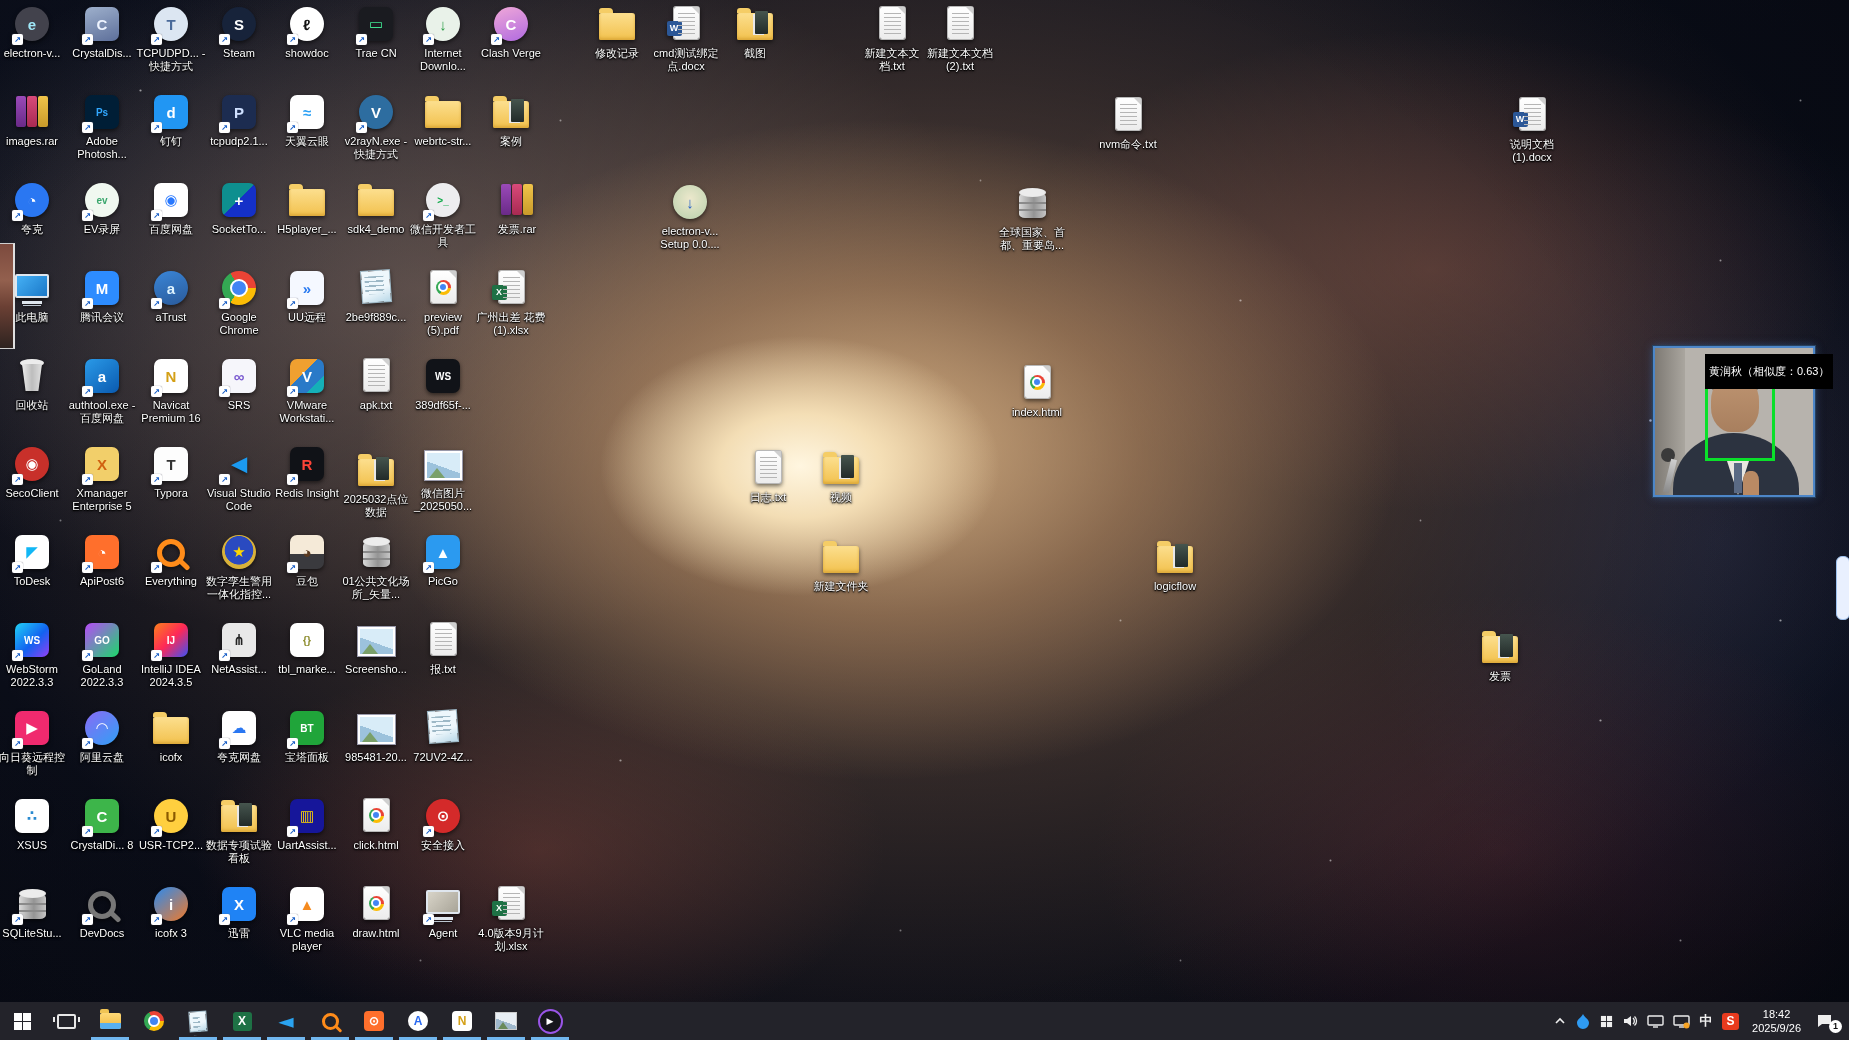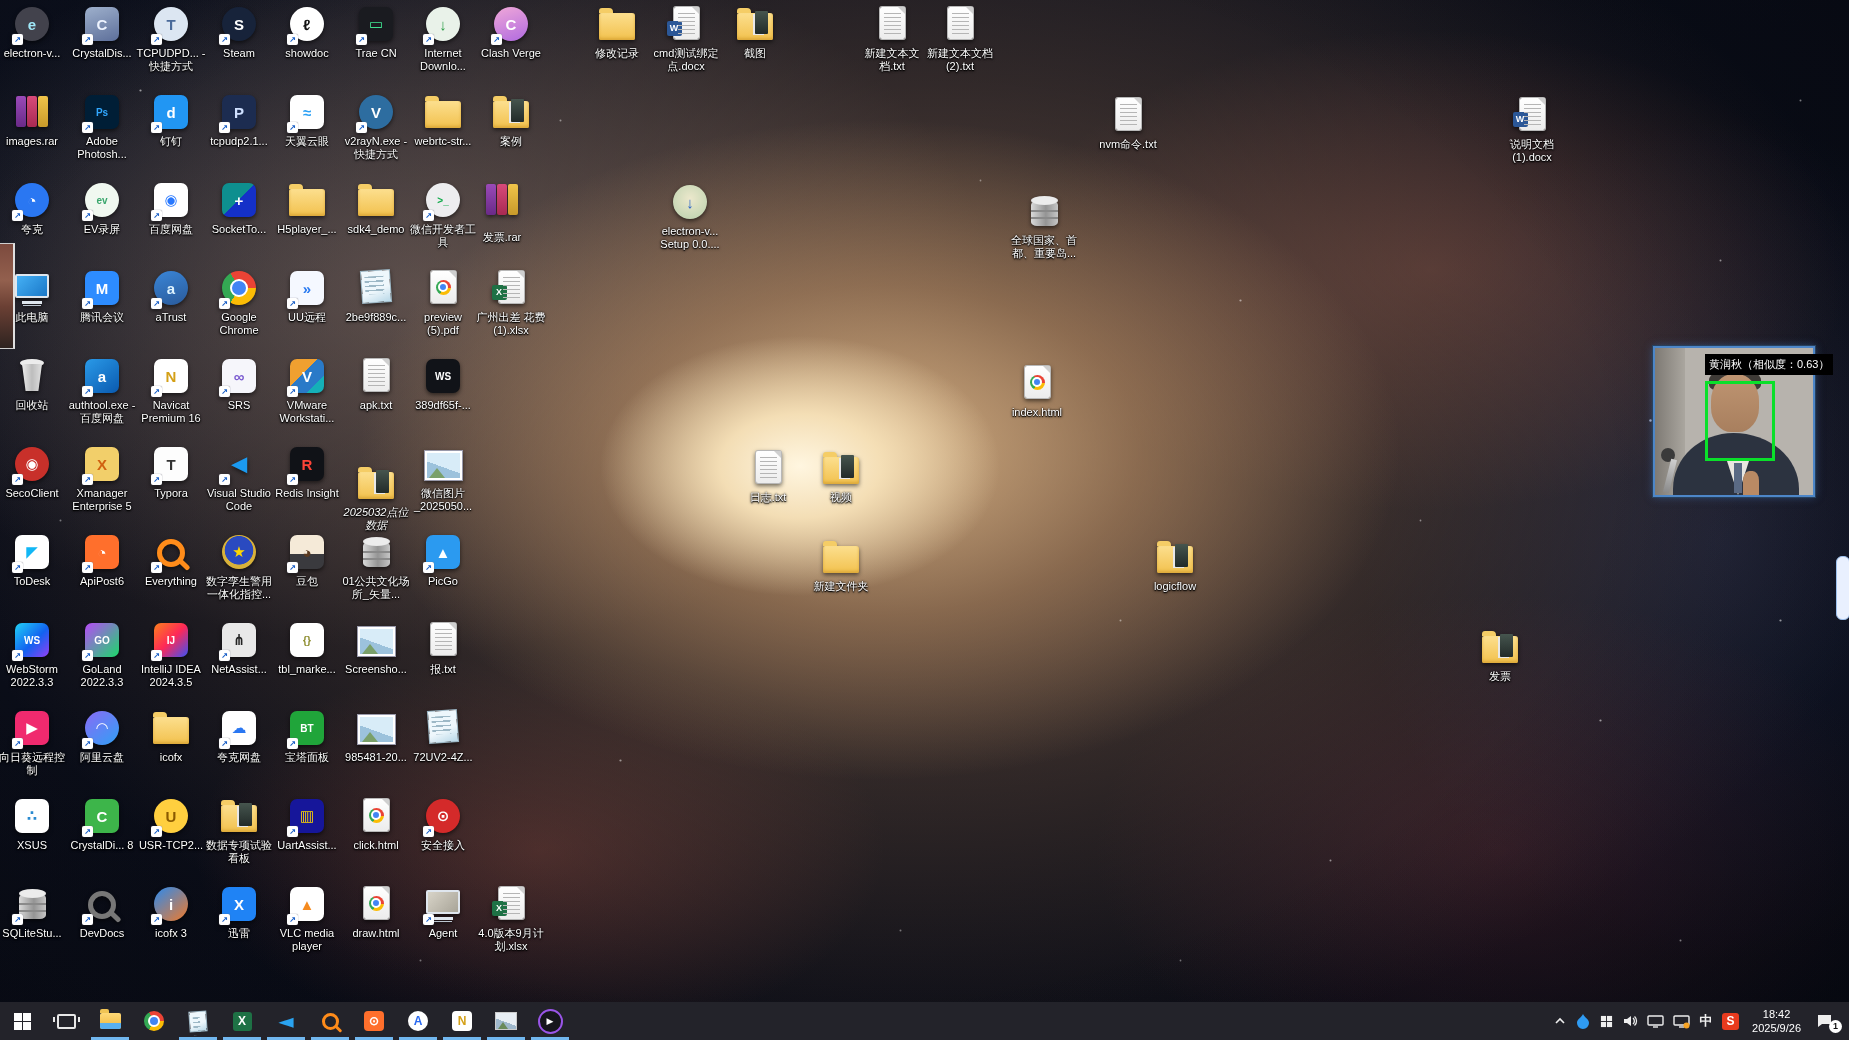--- a/index.html
+++ b/index.html
@@ -107,21 +107,21 @@
       clip-path:polygon(0 0,100% 0,50% 100%)}
   .fw-tie{position:absolute;left:79px;bottom:2px;width:8px;height:30px;background:#5a6a84}
   .fw-hair{position:absolute;left:54px;top:20px;width:52px;height:24px;background:#3e3a36;border-radius:50% 50% 30% 30%}
   .fw-head{position:absolute;left:56px;top:26px;width:48px;height:58px;
       background:linear-gradient(#bf9572,#a87f5e);border-radius:46% 46% 42% 42%}
   .fw-hand{position:absolute;left:88px;bottom:0;width:16px;height:24px;background:#b98a64;border-radius:40% 40% 0 0}
   .fw-mic{position:absolute;left:12px;bottom:2px;width:6px;height:34px;
       background:linear-gradient(#cfcfcf,#8a8a8a);transform:rotate(14deg)}
   .fw-michead{position:absolute;left:6px;bottom:33px;width:14px;height:14px;border-radius:50%;background:#3a3a3a}
   .fw-facebox{position:absolute;left:50px;top:33px;width:64px;height:74px;border:3px solid #0ae02a}
-  .fw-label{position:absolute;left:50px;top:6px;padding:3px 4px;background:#000;color:#fff;
+  .fw-label{position:absolute;left:50px;top:6px;padding:10px 4px;background:#000;color:#fff;
       font-size:11px;line-height:15px;white-space:nowrap;z-index:2}
   #pill{position:absolute;left:1836px;top:556px;width:12px;height:62px;border-radius:6px;
       background:#e9f0fe;border:1px solid #9cc0ee;z-index:4}
   
   #taskbar{position:absolute;left:0;bottom:0;width:100%;height:38px;background:#23232a;display:flex;z-index:10}
   #task-apps{display:flex}
   .tb-btn{width:44px;display:flex;align-items:center;justify-content:center;position:relative}
   .bar{position:absolute;left:3px;right:3px;bottom:0;height:3px;background:#71b7ef}
   .wgrid{display:grid;grid-template-columns:8px 8px;grid-template-rows:8px 8px;gap:1px}
   .wgrid i{background:#fff;display:block}
@@ -356,37 +356,37 @@
         </span>
         <span class="lab">sdk4_demo</span>
       </div>
       <div class="cell" style="left: 407px; top: 183px;">
         <span class="gx">
           <span class="ap s2" style="background:#ededef;color:#10aa4a;border-radius:50%;">&gt;_</span>
           <em class="sc">↗</em>
         </span>
         <span class="lab">微信开发者工具</span>
       </div>
-      <div class="cell" style="left: 466px; top: 183px; gap: 8px;">
+      <div class="cell" style="left: 481px; top: 183px;">
         <span class="gx">
           <span class="rar">
             <i></i>
             <i></i>
             <i></i>
           </span>
         </span>
         <span class="lab">发票.rar</span>
       </div>
       <div class="cell" style="left: 654px; top: 185px;">
         <span class="gx">
           <span class="ap" style="background:radial-gradient(circle at 50% 40%,#ece8cc,#b8d0ac);color:#2a62c8;border-radius:50%;">↓</span>
         </span>
         <span class="lab">electron-v... Setup 0.0....</span>
       </div>
-      <div class="cell" style="left: 996px; top: 194px; margin-left: 12px;">
+      <div class="cell" style="left: 996px; top: 186px;">
         <span class="gx">
           <span class="db"></span>
         </span>
         <span class="lab">全球国家、首都、重要岛...</span>
       </div>
       <div class="cell" style="left: -4px; top: 271px;">
         <span class="gx">
           <span class="pc"></span>
         </span>
         <span class="lab">此电脑</span>
@@ -523,21 +523,21 @@
         </span>
         <span class="lab">Visual Studio Code</span>
       </div>
       <div class="cell" style="left: 271px; top: 447px;">
         <span class="gx">
           <span class="ap" style="background:#101217;color:#ff4438;">R</span>
           <em class="sc">↗</em>
         </span>
         <span class="lab">Redis Insight</span>
       </div>
-      <div class="cell" style="left: 340px; top: 466px; font-style: italic;">
+      <div class="cell" style="left: 340px; top: 453px;">
         <span class="gx">
           <span class="fo fo-d"></span>
         </span>
         <span class="lab">2025032点位数据</span>
       </div>
       <div class="cell" style="left: 407px; top: 447px;">
         <span class="gx">
           <span class="img"></span>
         </span>
         <span class="lab">微信图片_2025050...</span>

